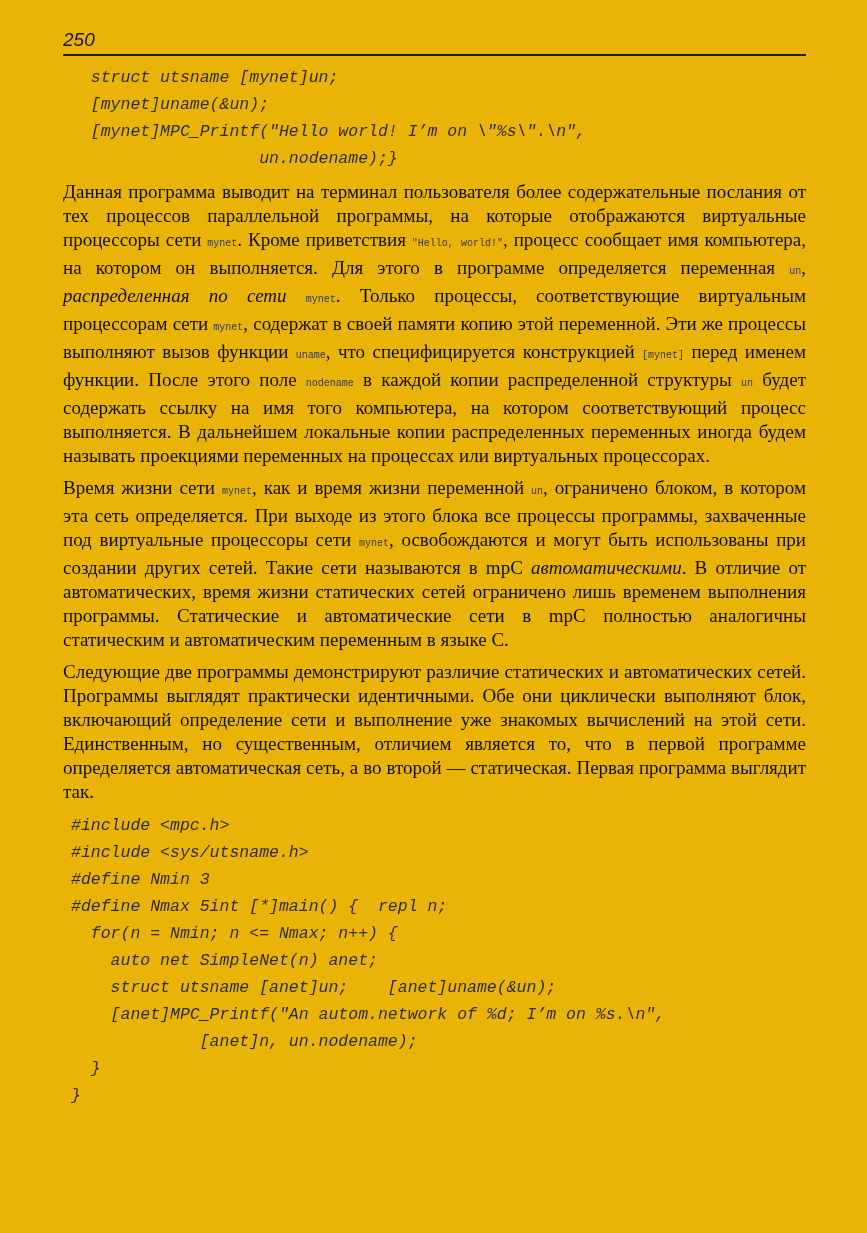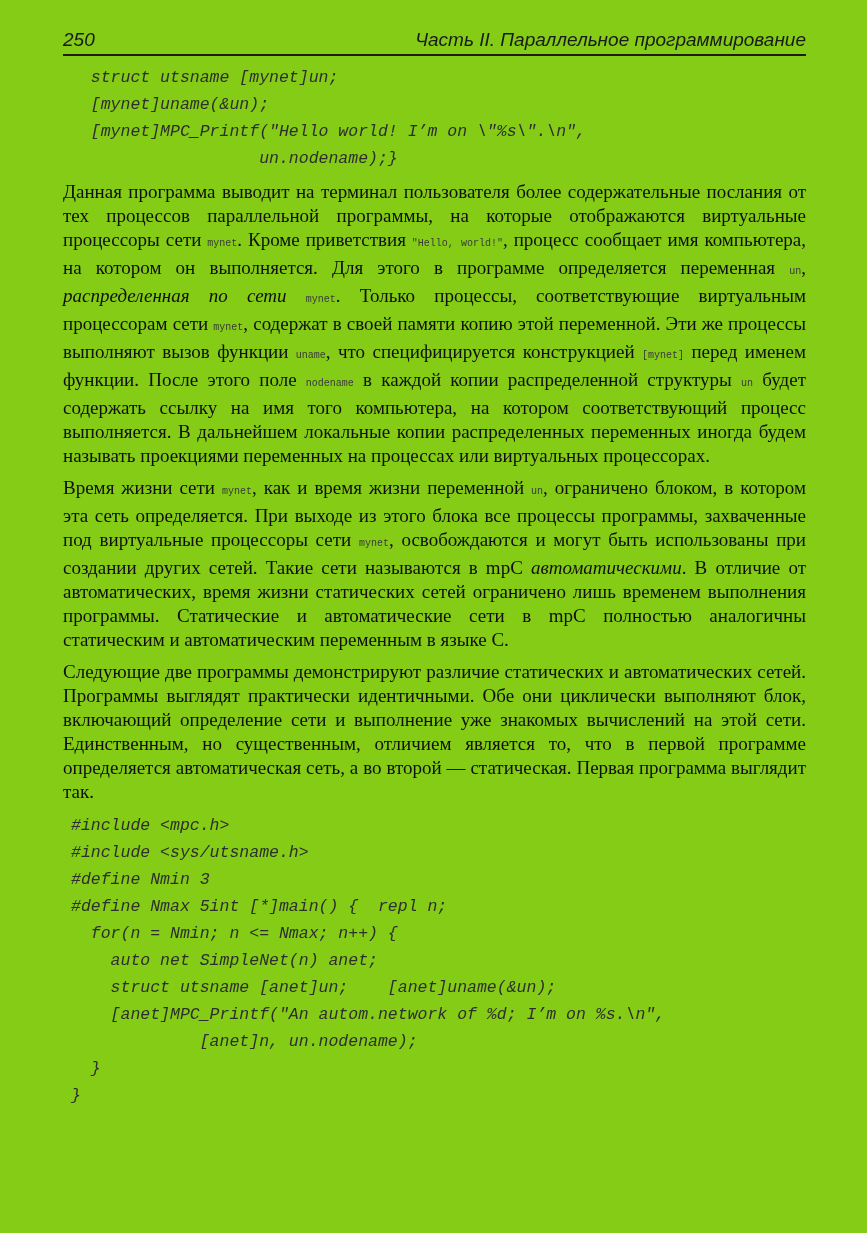--- a/index.html
+++ b/index.html
@@ -1,21 +1,21 @@
 <!DOCTYPE html>
 <html lang="ru"><head>
 <meta charset="utf-8">
 <style>
   html, body { margin: 0; padding: 0; background: #ffffff; }
   .page {
     position: relative;
     box-sizing: border-box;
     width: 867px;
     height: 1233px;
-    background: #84cc16;
+    background: #eab308;
     color: #101010;
     padding: 30px 61px 8px 63px;
     overflow: hidden;
   }
   .pg-header {
     display: flex;
     justify-content: space-between;
     align-items: baseline;
     font-family: "Liberation Sans", sans-serif;
     font-style: italic;
@@ -57,21 +57,20 @@
   }
   .run-italic { font-style: italic; margin-top: 46px; }
 </style>
 </head>
 <body>
 
 <div class="page">
 
   <div class="pg-header">
     <span class="pg-num">250</span>
-    <span class="pg-title">Часть II. Параллельное программирование</span>
   </div>
 
   <hr class="rule">
 
   <pre class="code codeblock-top">  struct utsname [mynet]un;
   [mynet]uname(&amp;un);
   [mynet]MPC_Printf("Hello world! I’m on \"%s\".\n",
                    un.nodename);}</pre>
 
   <p class="body"><span class="run-normal">Данная программа выводит на терминал пользователя более содержательные послания от тех процессов параллельной программы, на которые отображаются виртуальные процессоры сети </span><span class="run-code">mynet</span><span class="run-normal">. Кроме приветствия </span><span class="run-code">"Hello, world!"</span><span class="run-normal">, процесс сообщает имя компьютера, на котором он выполняется. Для этого в программе определяется переменная </span><span class="run-code">un</span><span class="run-normal">, </span><span class="run-italic">распределенная по сети</span><span class="run-normal"> </span><span class="run-code">mynet</span><span class="run-normal">. Только процессы, соответствующие виртуальным процессорам сети </span><span class="run-code">mynet</span><span class="run-normal">, содержат в своей памяти копию этой переменной. Эти же процессы выполняют вызов функции </span><span class="run-code">uname</span><span class="run-normal">, что специфицируется конструкцией </span><span class="run-code">[mynet]</span><span class="run-normal"> перед именем функции. После этого поле </span><span class="run-code">nodename</span><span class="run-normal"> в каждой копии распределенной структуры </span><span class="run-code">un</span><span class="run-normal"> будет содержать ссылку на имя того компьютера, на котором соответствующий процесс выполняется. В дальнейшем локальные копии распределенных переменных иногда будем называть проекциями переменных на процессах или виртуальных процессорах.</span></p>

